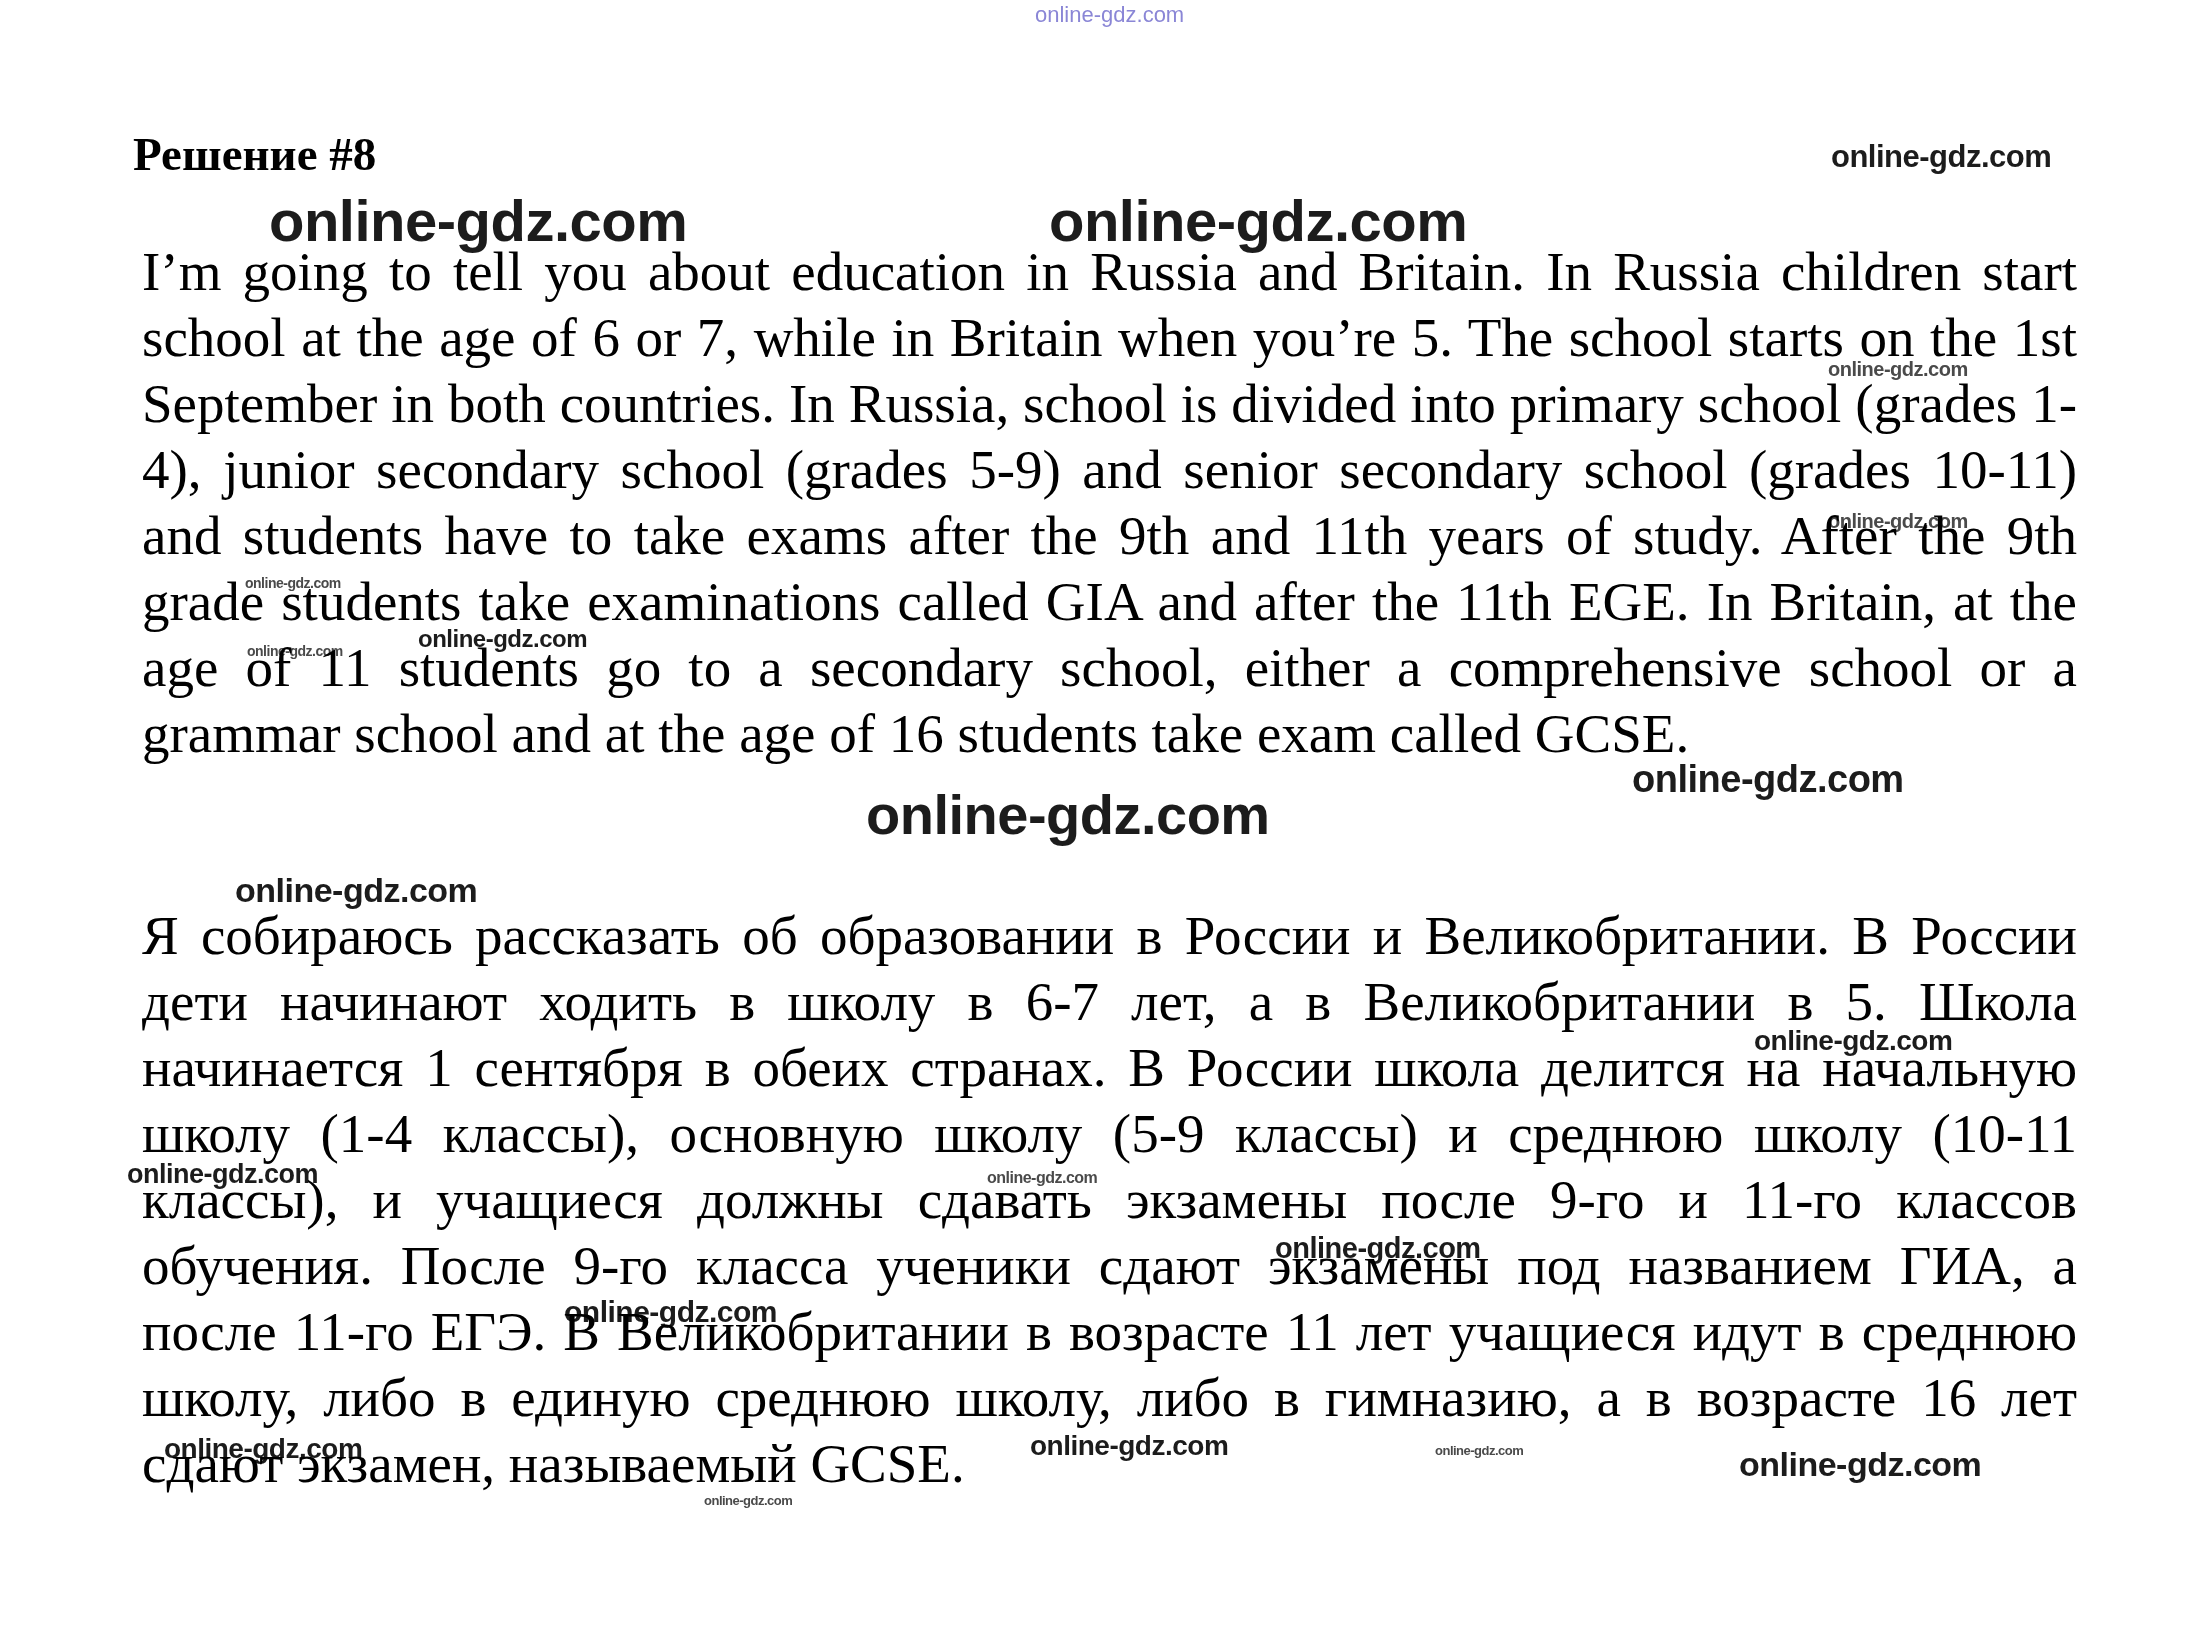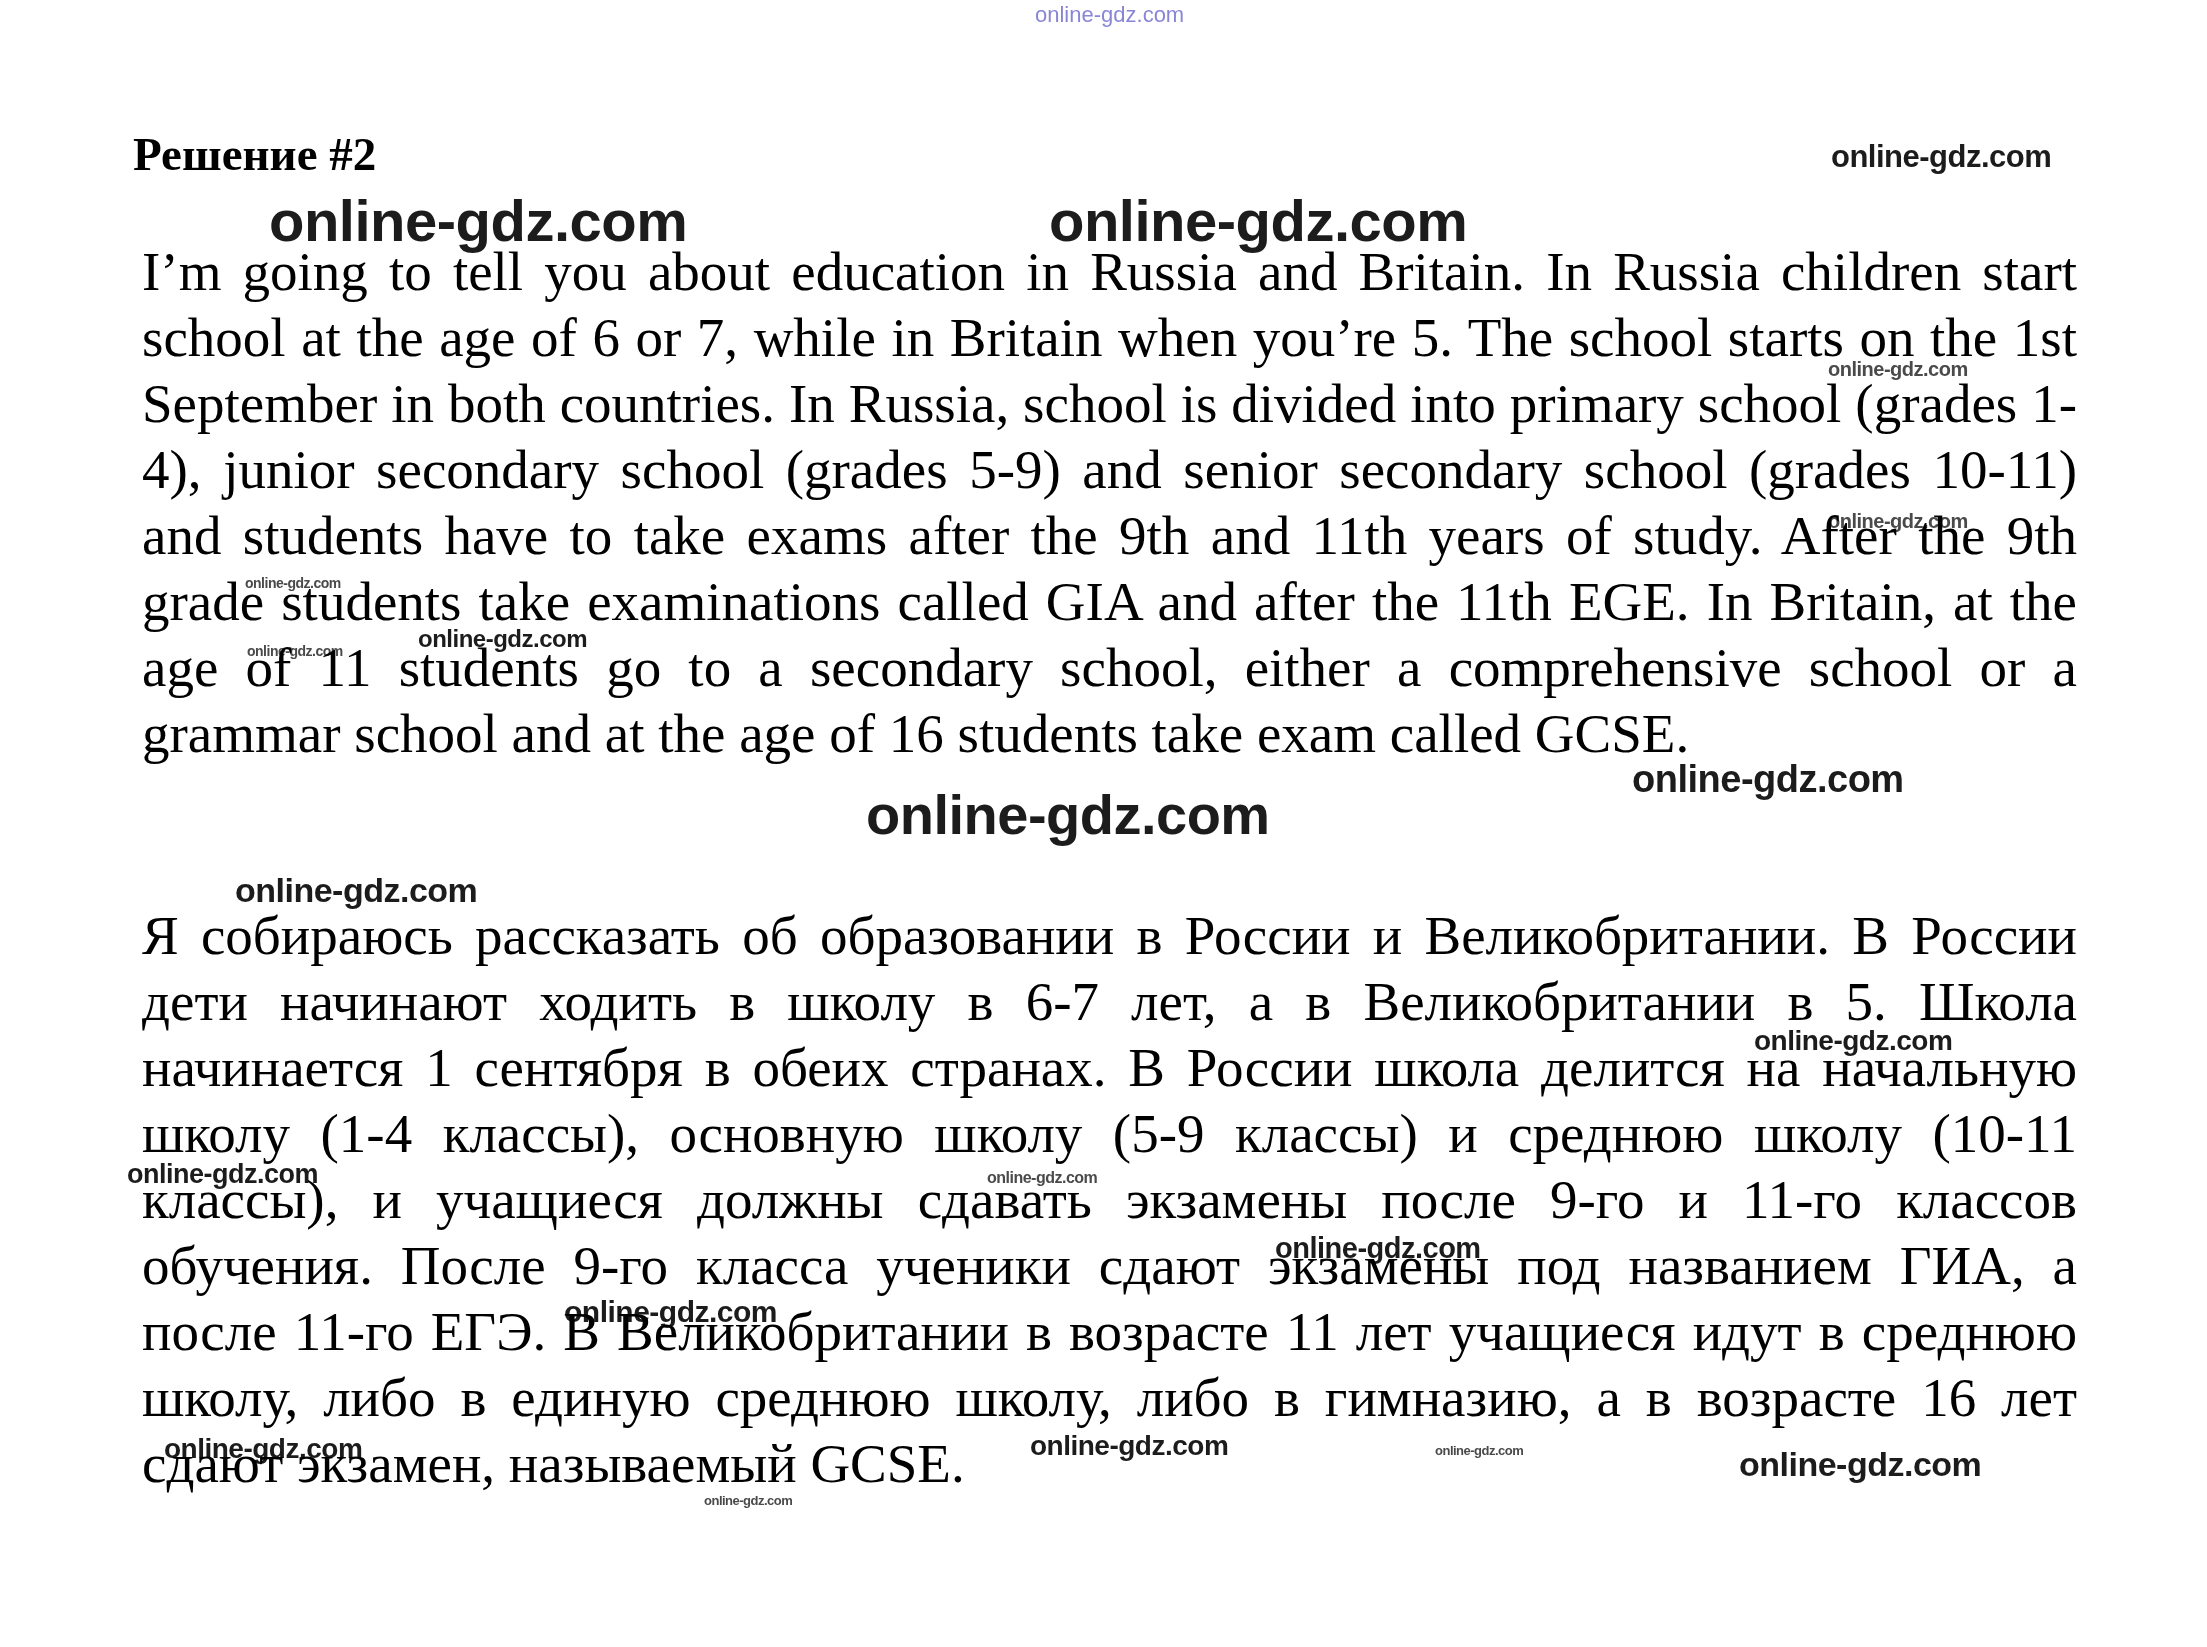--- a/index.html
+++ b/index.html
@@ -70,20 +70,20 @@
   <span class="wm" style="left:127px;  top:1159px; font-size:27px; font-weight:600;">online-gdz.com</span>
   <span class="wm wm-faint" style="left:987px; top:1169px; font-size:16px;">online-gdz.com</span>
   <span class="wm" style="left:1275px; top:1232px; font-size:29px; font-weight:600;">online-gdz.com</span>
   <span class="wm" style="left:564px;  top:1295px; font-size:30px; font-weight:600;">online-gdz.com</span>
   <span class="wm" style="left:164px;  top:1433px; font-size:28px; font-weight:600;">online-gdz.com</span>
   <span class="wm" style="left:1030px; top:1430px; font-size:28px; font-weight:600;">online-gdz.com</span>
   <span class="wm wm-faint" style="left:1435px; top:1443px; font-size:13px;">online-gdz.com</span>
   <span class="wm" style="left:1739px; top:1445px; font-size:34px; font-weight:600;">online-gdz.com</span>
   <span class="wm wm-faint" style="left:704px; top:1493px; font-size:13px;">online-gdz.com</span>
 
-  <h1 class="heading">Решение #2</h1>
+  <h1 class="heading">Решение #8</h1>
 
   <p class="para para-en">I’m going to tell you about education in Russia and Britain. In Russia children start school at the age of 6 or 7, while in Britain when you’re 5. The school starts on the 1st September in both countries. In Russia, school is divided into primary school (grades 1-4), junior secondary school (grades 5-9) and senior secondary school (grades 10-11) and students have to take exams after the 9th and 11th years of study. After the 9th grade students take examinations called GIA and after the 11th EGE. In Britain, at the age of 11 students go to a secondary school, either a comprehensive school or a grammar school and at the age of 16 students take exam called GCSE.</p>
 
   <p class="para para-ru">Я собираюсь рассказать об образовании в России и Великобритании. В России дети начинают ходить в школу в 6-7 лет, а в Великобритании в 5. Школа начинается 1 сентября в обеих странах. В России школа делится на начальную школу (1-4 классы), основную школу (5-9 классы) и среднюю школу (10-11 классы), и учащиеся должны сдавать экзамены после 9-го и 11-го классов обучения. После 9-го класса ученики сдают экзамены под названием ГИА, а после 11-го ЕГЭ. В Великобритании в возрасте 11 лет учащиеся идут в среднюю школу, либо в единую среднюю школу, либо в гимназию, а в возрасте 16 лет сдают экзамен, называемый GCSE.</p>
 
 </div>
 
 
 </body></html>

